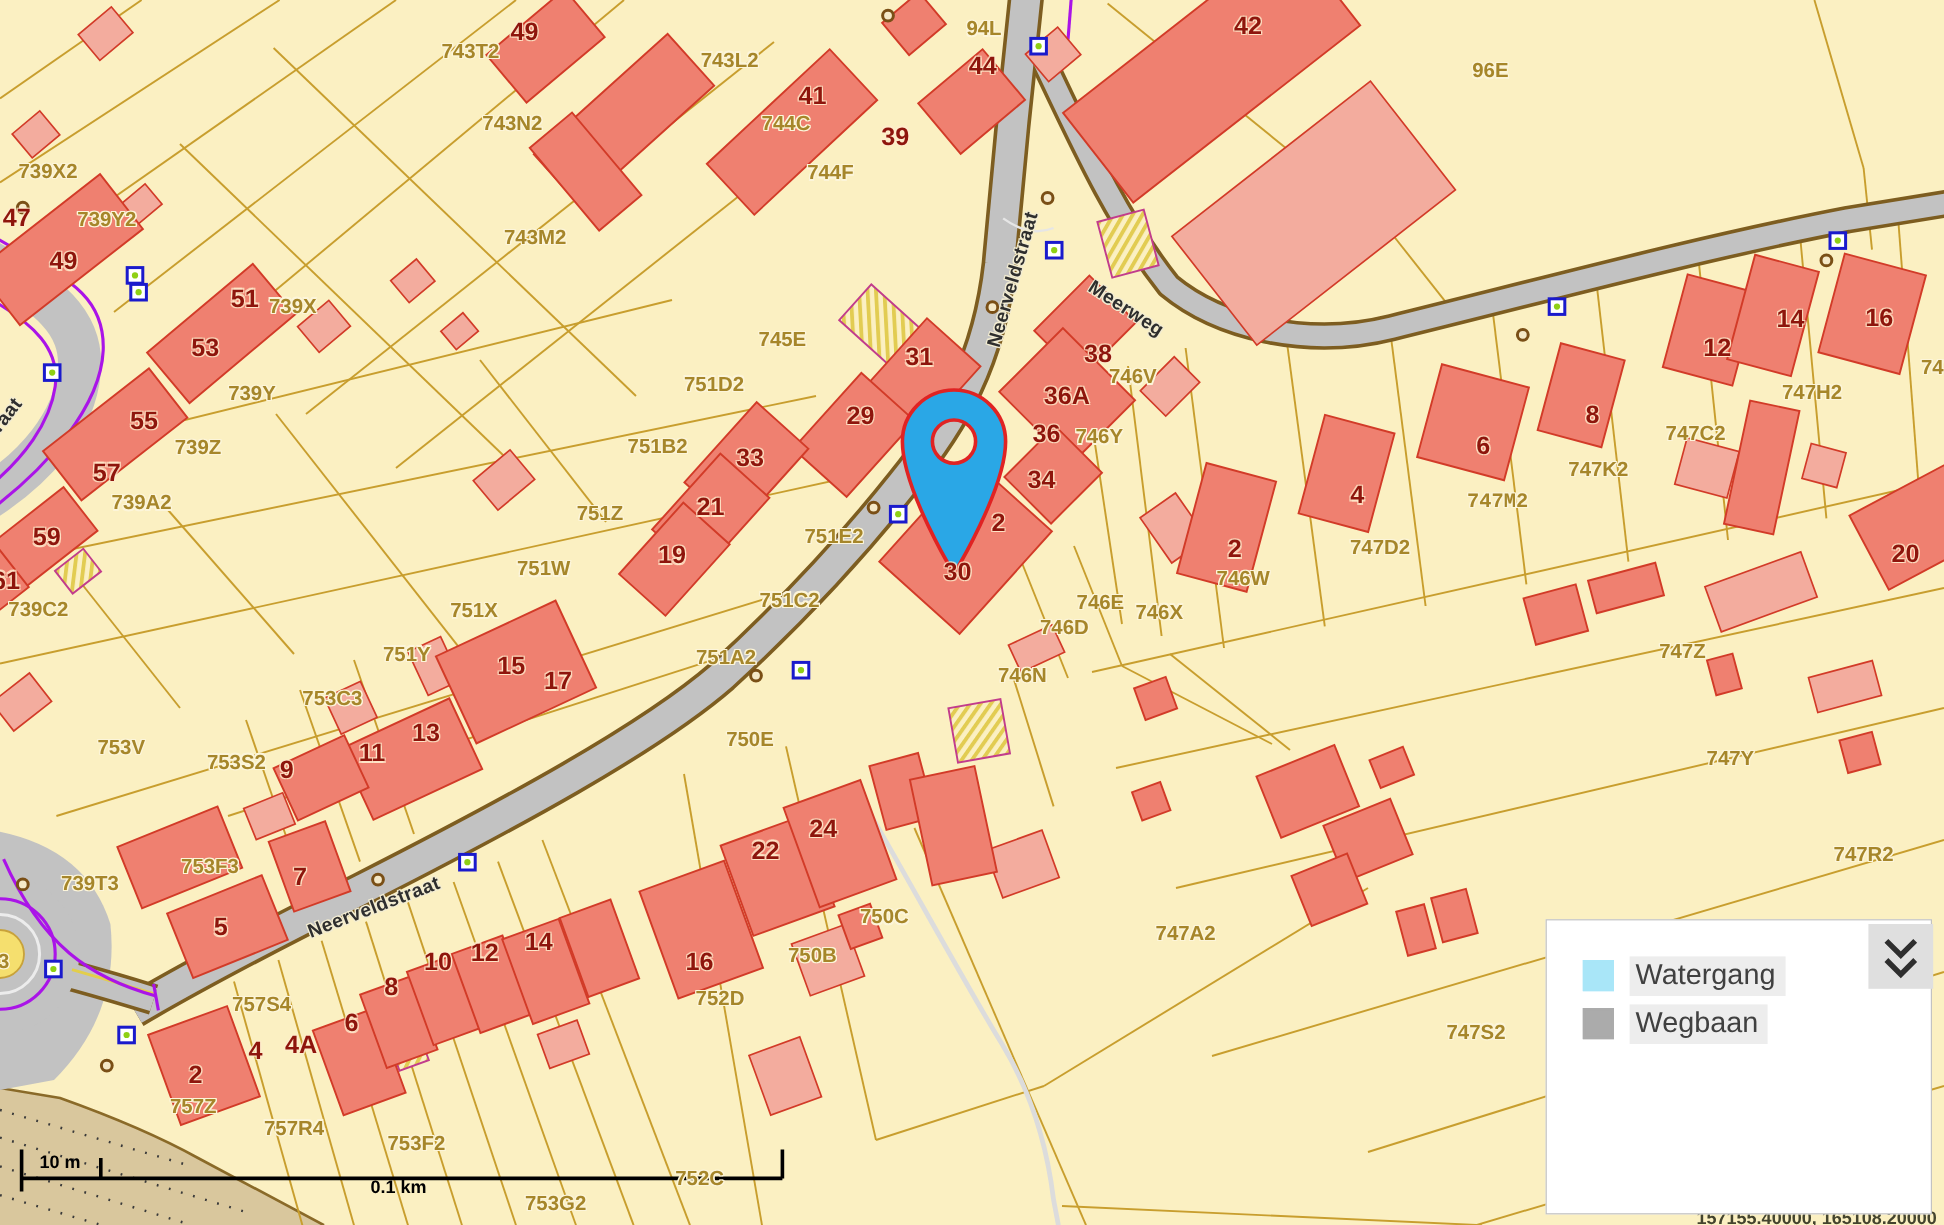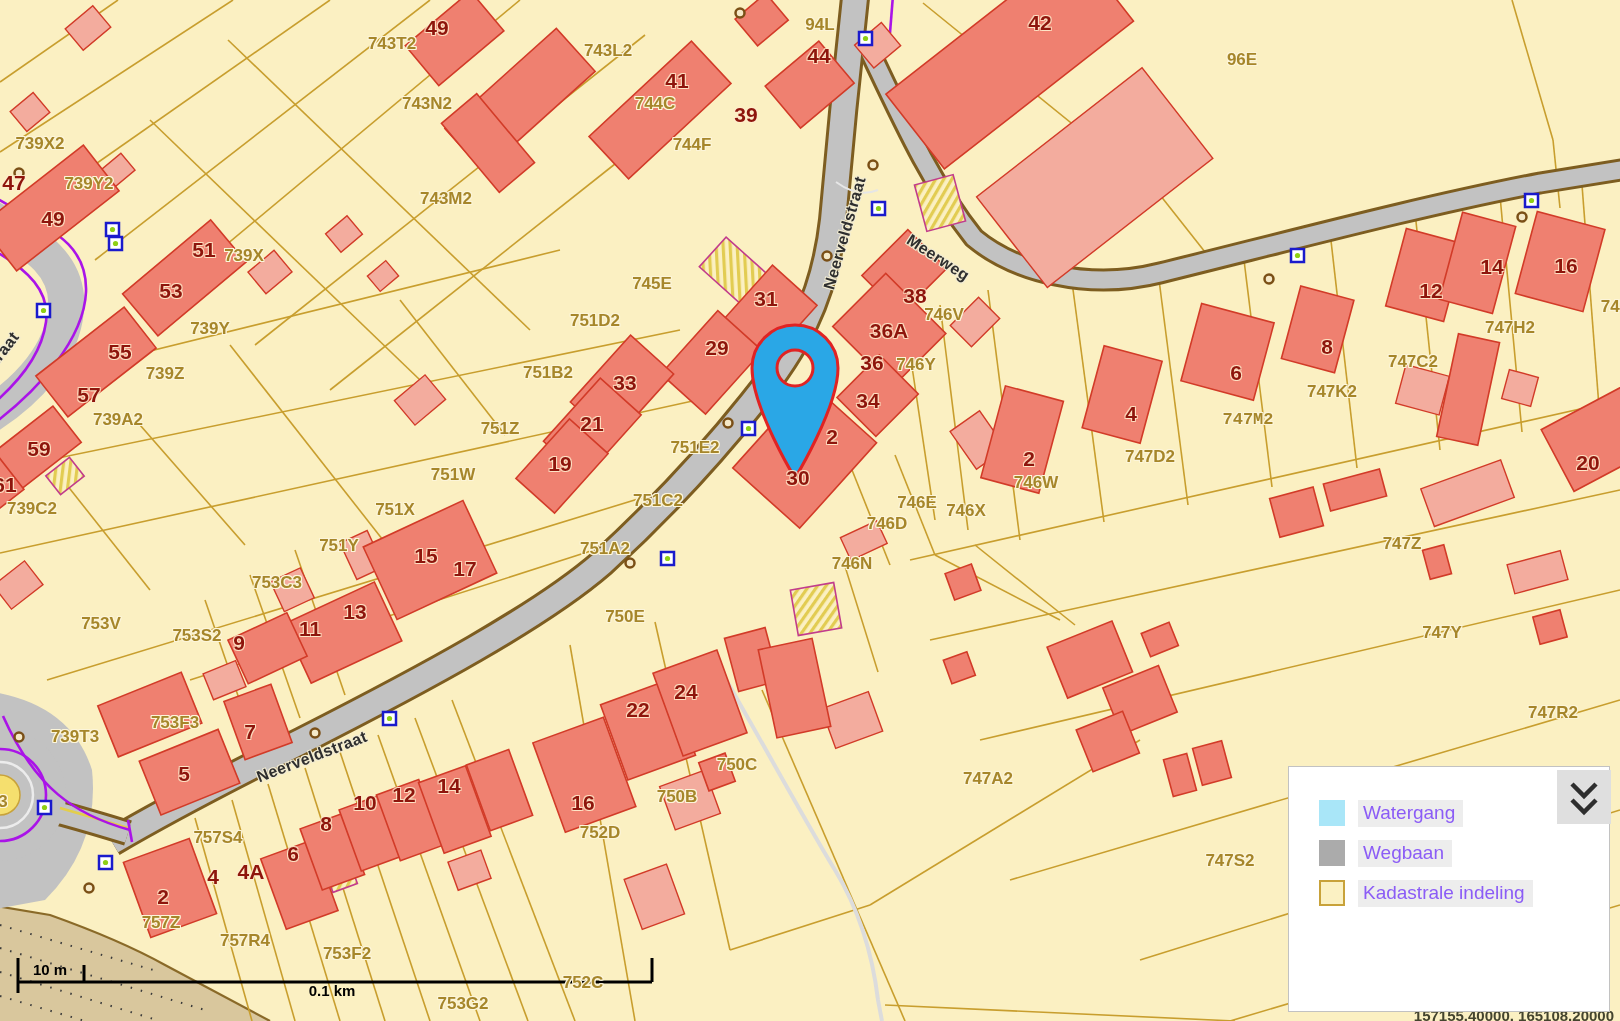--- a/index.html
+++ b/index.html
@@ -18,21 +18,21 @@
     text-shadow:1px 1px 0 #F2ECD2,-1px -1px 0 #F2ECD2,1px -1px 0 #F2ECD2,-1px 1px 0 #F2ECD2;}
   .lbl-scale{position:absolute;transform:translate(-50%,-50%);color:#000;font-size:15px;
     font-weight:700;white-space:nowrap;}
   #coords{position:absolute;right:6px;top:1007px;color:#44442E;font-size:15px;font-weight:700;
     white-space:nowrap;}
   #legend{position:absolute;left:1288px;top:766px;width:322px;height:246px;background:#FFFFFF;
     border:1px solid #C2C2C2;box-sizing:border-box;}
   #legend-rows{padding:26px 0 0 30px;}
   .legend-row{display:flex;align-items:center;height:40px;}
   .legend-swatch{width:26px;height:26px;box-sizing:border-box;margin-right:13px;flex:0 0 auto;}
-  .legend-label{font-size:19px;color:#8b5cf6;background:#EDEDED;padding:2px 8px 3px 5px;}
+  .legend-label{font-size:24px;color:#404040;background:#EDEDED;padding:2px 8px 3px 5px;}
   #legend-collapse{position:absolute;left:268px;top:3px;width:54px;height:54px;background:#DFDFDF;
     display:flex;align-items:center;justify-content:center;cursor:pointer;}
 </style>
 </head>
 <body>
 
 <div id="stage">
 
   <svg id="map-svg" width="1620" height="1021" viewBox="0 0 1620 1021">
     <defs>
@@ -434,24 +434,20 @@
     <span class="legend-swatch" style="background: rgb(169, 230, 248); border: 2px solid rgb(169, 230, 248);"></span>
     <span class="legend-label">Watergang</span>
   </div>
 
   <div class="legend-row">
     <span class="legend-swatch" style="background: rgb(171, 171, 171); border: 2px solid rgb(171, 171, 171);"></span>
     <span class="legend-label">Wegbaan</span>
   </div>
 
 
-  <div class="legend-row">
-    <span class="legend-swatch" style="background: rgb(251, 241, 195); border: 2px solid rgb(200, 162, 58);"></span>
-    <span class="legend-label">Kadastrale indeling</span>
-  </div>
 </div>
     <div id="legend-collapse">
       <svg width="54" height="54" viewBox="0 0 54 54">
         <polyline points="15,14 27,26 39,14" fill="none" stroke="#2E2E2E" stroke-width="4.5"></polyline>
         <polyline points="15,30 27,42 39,30" fill="none" stroke="#2E2E2E" stroke-width="4.5"></polyline>
       </svg>
     </div>
   </div>
 
 </div>

